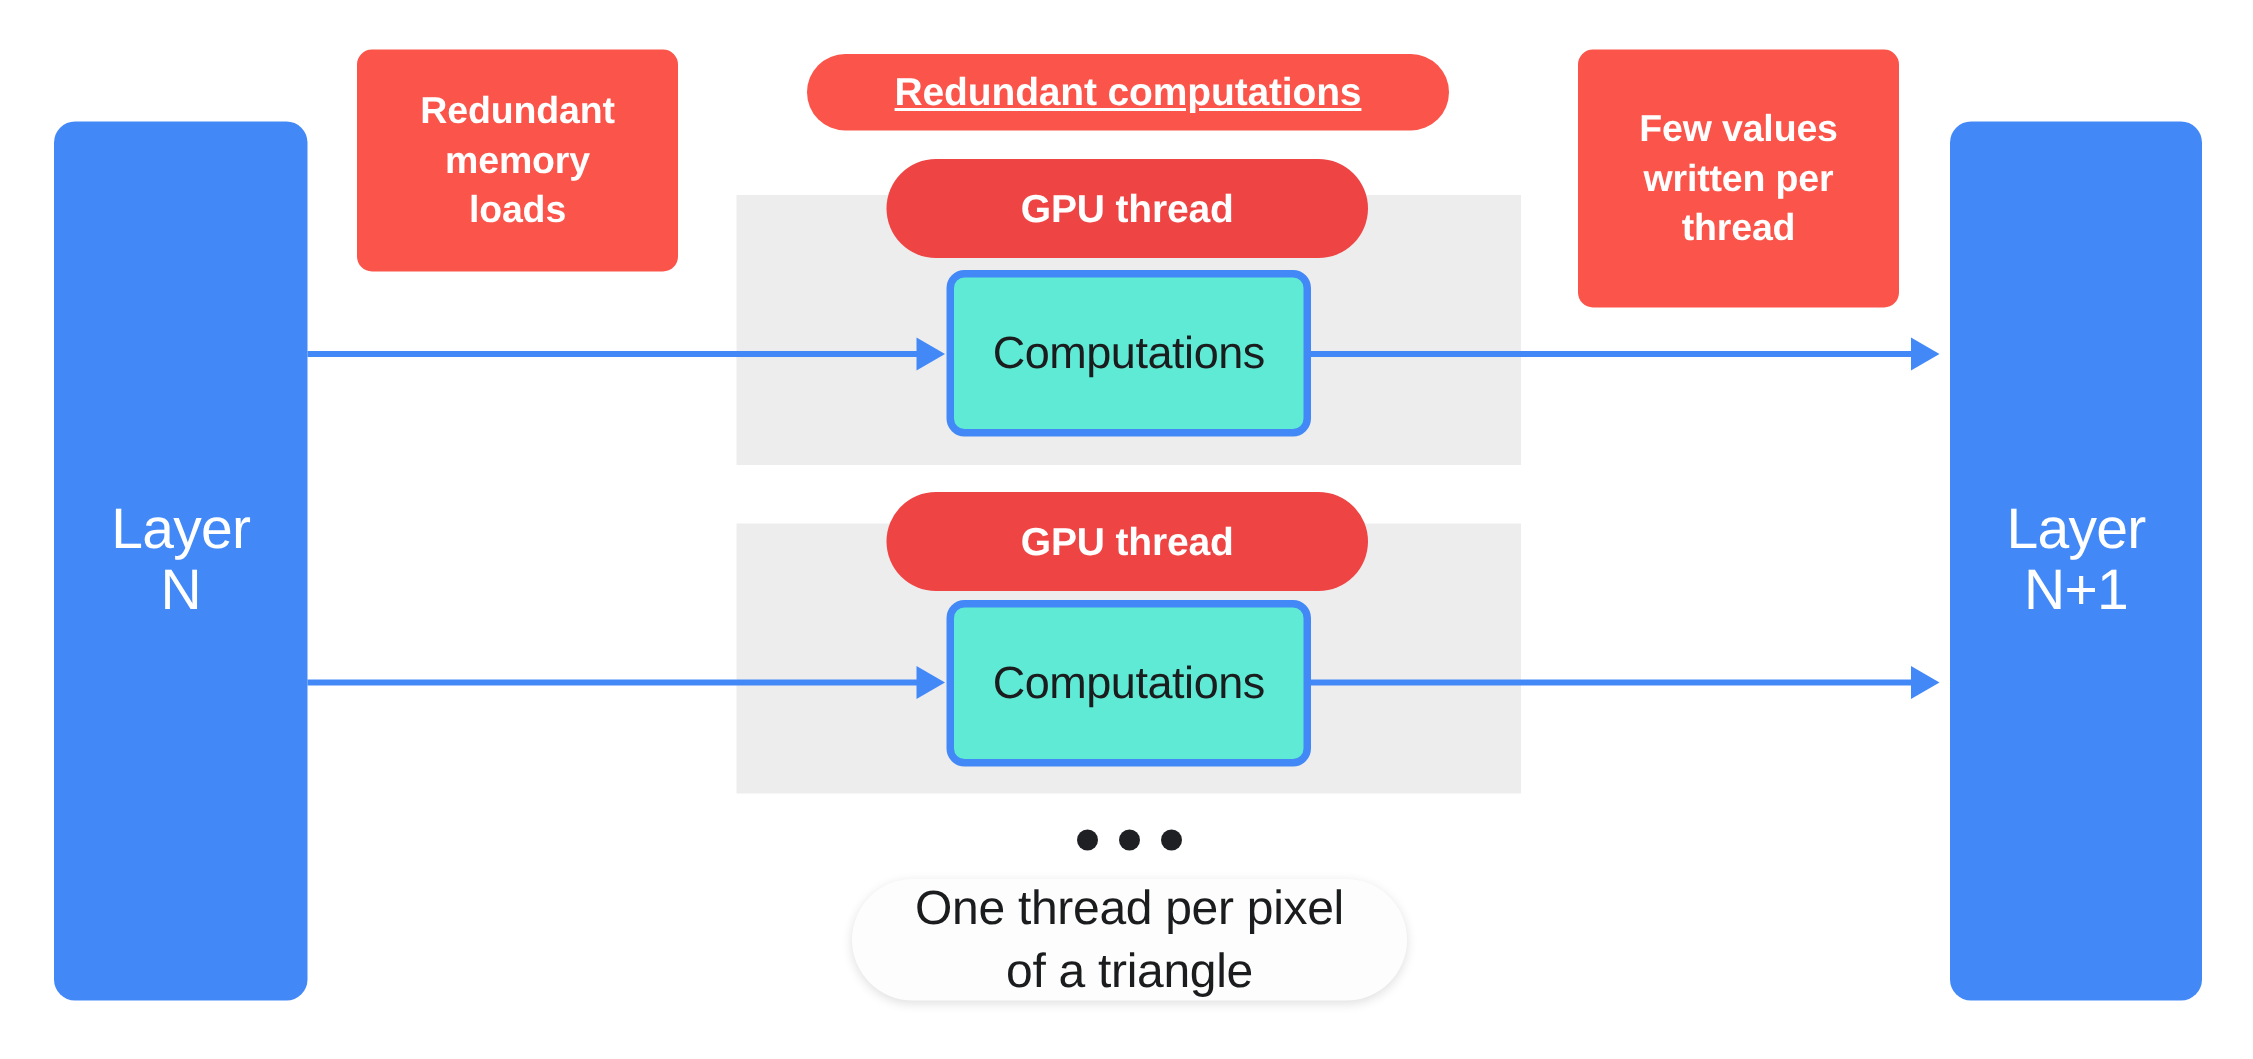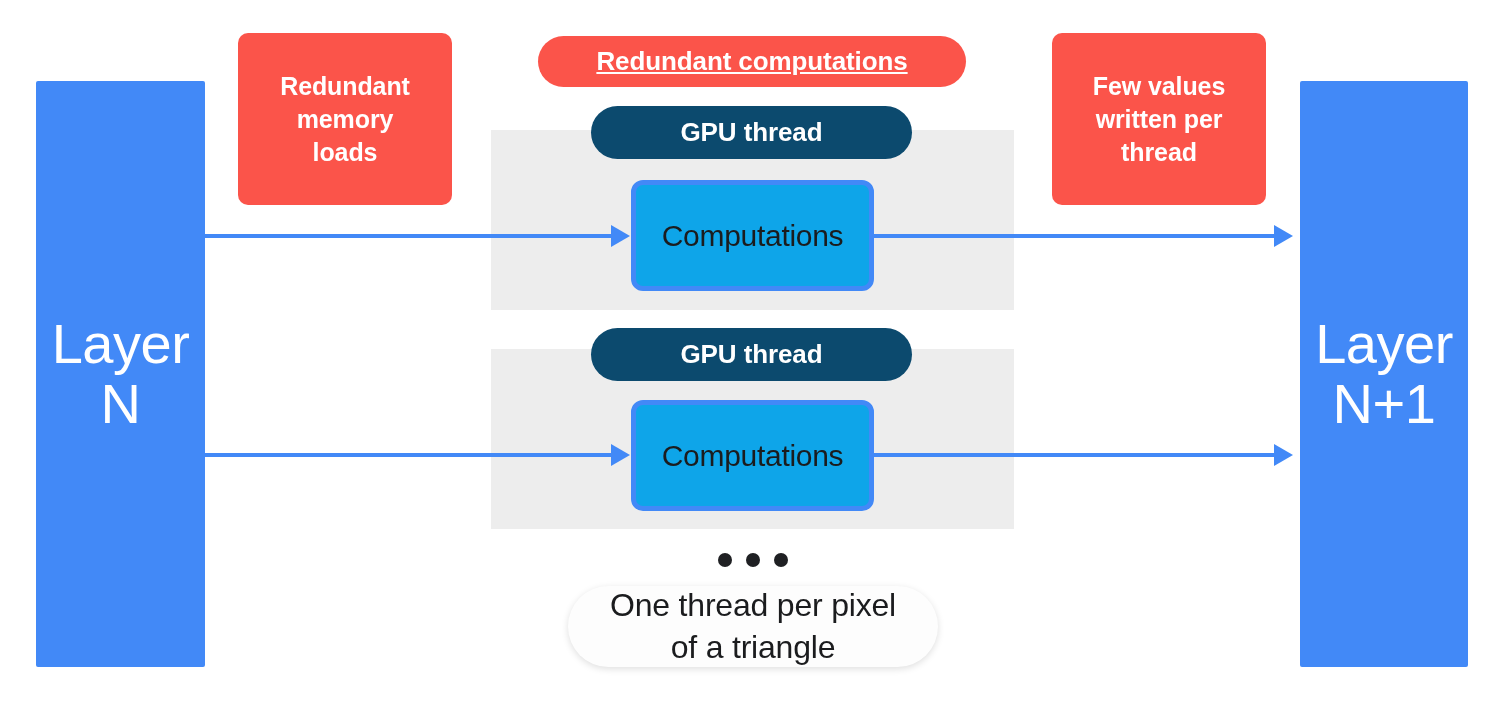--- a/index.html
+++ b/index.html
@@ -16,26 +16,26 @@
     width: 1502px;
     height: 706px;
     background: #ffffff;
     overflow: hidden;
   }
 
   
   .layer-block {
     position: absolute;
     background: #4289F7;
-    border-radius: 2px;
-    display: flex;
-    align-items: center;
-    justify-content: center;
-    color: #ffffff;
-    font-size: 56px;
+    border-radius: 14px;
+    display: flex;
+    align-items: center;
+    justify-content: center;
+    color: #ffffff;
+    font-size: 38px;
     line-height: 1.08;
     font-weight: 400;
     text-align: center;
     letter-spacing: -0.5px;
     white-space: pre-line;
   }
   #layer-n        { left: 36px;   top: 81px; width: 169px; height: 586px; }
   #layer-n-plus-1 { left: 1300px; top: 81px; width: 168px; height: 586px; }
 
   
@@ -49,21 +49,21 @@
     line-height: 1.32;
     text-align: center;
     display: flex;
     align-items: center;
     justify-content: center;
     padding: 0 10px;
     box-sizing: border-box;
     white-space: pre-line;
     letter-spacing: -0.1px;
   }
-  #red-memory-loads { left: 238px;  top: 33px; width: 214px; height: 172px; text-align: center; }
+  #red-memory-loads { left: 238px;  top: 33px; width: 214px; height: 148px; text-align: center; }
   #red-few-values   { left: 1052px; top: 33px; width: 214px; height: 172px; }
 
   
   .red-pill {
     position: absolute;
     background: #FB544A;
     border-radius: 999px;
     color: #ffffff;
     font-size: 26px;
     font-weight: bold;
@@ -82,43 +82,43 @@
     width: 523px;
     height: 180px;
     background: #EDEDED;
   }
   #thread-band-1 { top: 130px; }
   #thread-band-2 { top: 349px; }
 
   
   .blue-pill {
     position: absolute;
-    background: #0c4a6e;
+    background: #ef4444;
     border-radius: 999px;
     color: #ffffff;
     font-size: 26px;
     font-weight: bold;
     display: flex;
     align-items: center;
     justify-content: center;
     left: 591px;
     width: 321px;
-    height: 53px;
+    height: 66px;
     letter-spacing: -0.1px;
   }
   #gpu-thread-pill-1 { top: 106px; }
   #gpu-thread-pill-2 { top: 328px; }
 
   
   .computations-box {
     position: absolute;
     left: 631px;
     width: 243px;
     height: 111px;
-    background: #0ea5e9;
+    background: #5eead4;
     border: 5px solid #4289F7;
     border-radius: 12px;
     box-sizing: border-box;
     display: flex;
     align-items: center;
     justify-content: center;
     color: #1b1c1e;
     font-size: 30px;
     font-weight: 400;
     letter-spacing: -0.3px;

